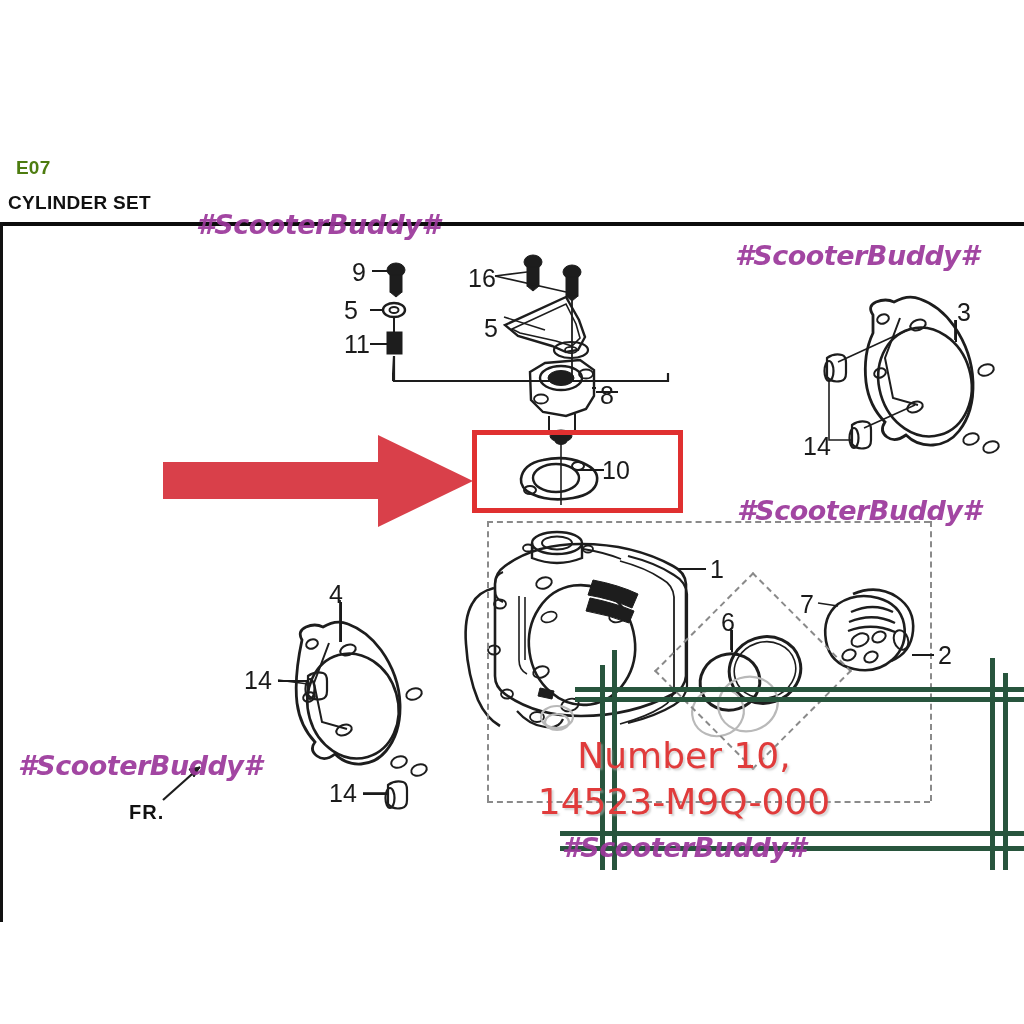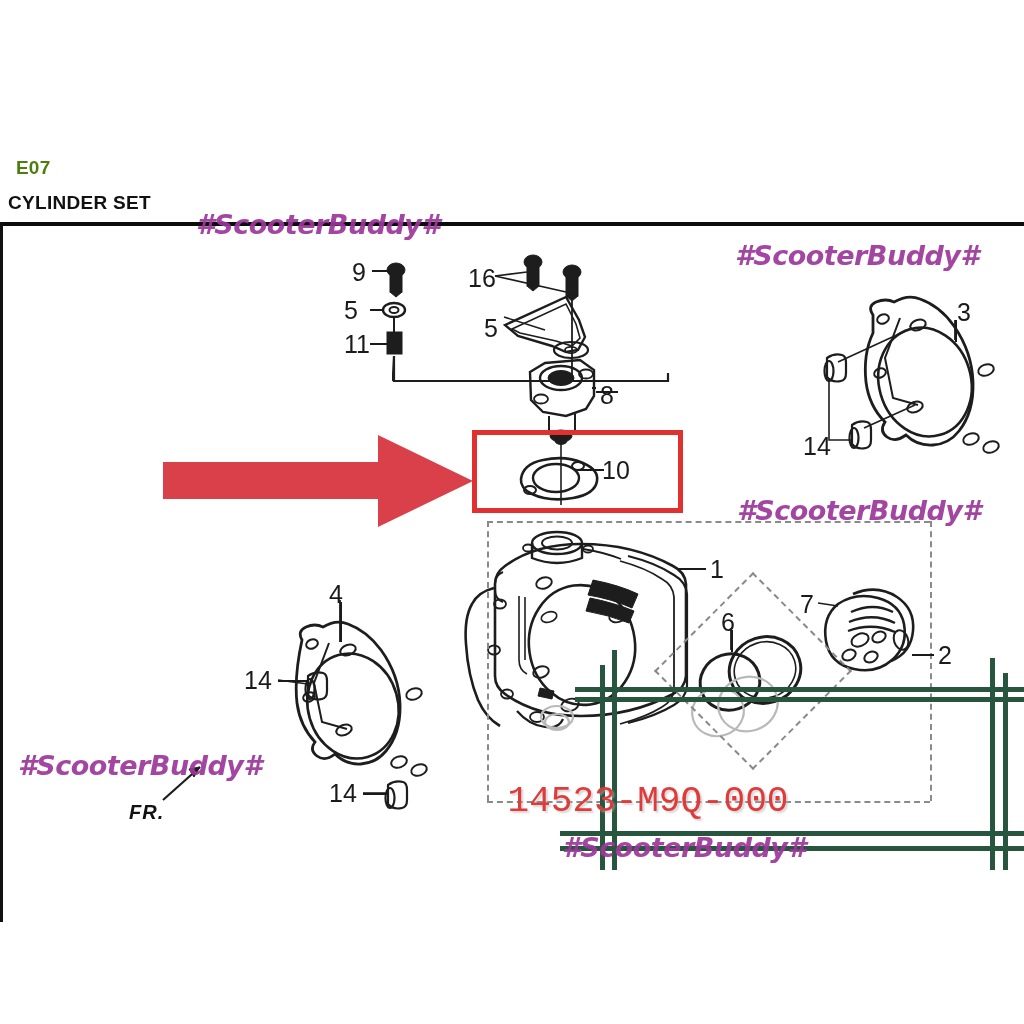--- a/index.html
+++ b/index.html
@@ -293,23 +293,24 @@
   <div class="num" style="left:957px;top:298px;">3</div>
   <div class="num" style="left:803px;top:432px;">14</div>
   <div class="num" style="left:710px;top:555px;">1</div>
   <div class="num" style="left:721px;top:608px;">6</div>
   <div class="num" style="left:800px;top:590px;">7</div>
   <div class="num" style="left:938px;top:641px;">2</div>
   <div class="num" style="left:329px;top:580px;">4</div>
   <div class="num" style="left:244px;top:666px;">14</div>
   <div class="num" style="left:329px;top:779px;">14</div>
 
-  <div class="fr" style="left:129px;top:801px;font-style:italic;">FR.</div>
-
-  <div class="redtext" style="left:648px;top:781px;transform:translateX(-50%);font-family:Liberation Mono, monospace;">14523-M9Q-000</div>
+  <div class="fr" style="left:129px;top:801px;">FR.</div>
+
+  <div class="redtext" style="left:684px;top:735px;transform:translateX(-50%);">Number 10,</div>
+  <div class="redtext" style="left:684px;top:781px;transform:translateX(-50%);">14523-M9Q-000</div>
 
   <div class="wm" style="left:196px;top:209px;font-size:27px;">#ScooterBuddy#</div>
   <div class="wm" style="left:735px;top:240px;font-size:27px;">#ScooterBuddy#</div>
   <div class="wm" style="left:737px;top:495px;font-size:27px;">#ScooterBuddy#</div>
   <div class="wm" style="left:18px;top:750px;font-size:27px;">#ScooterBuddy#</div>
   <div class="wm" style="left:562px;top:832px;font-size:27px;">#ScooterBuddy#</div>
 
 </div>
 
 </body></html>

